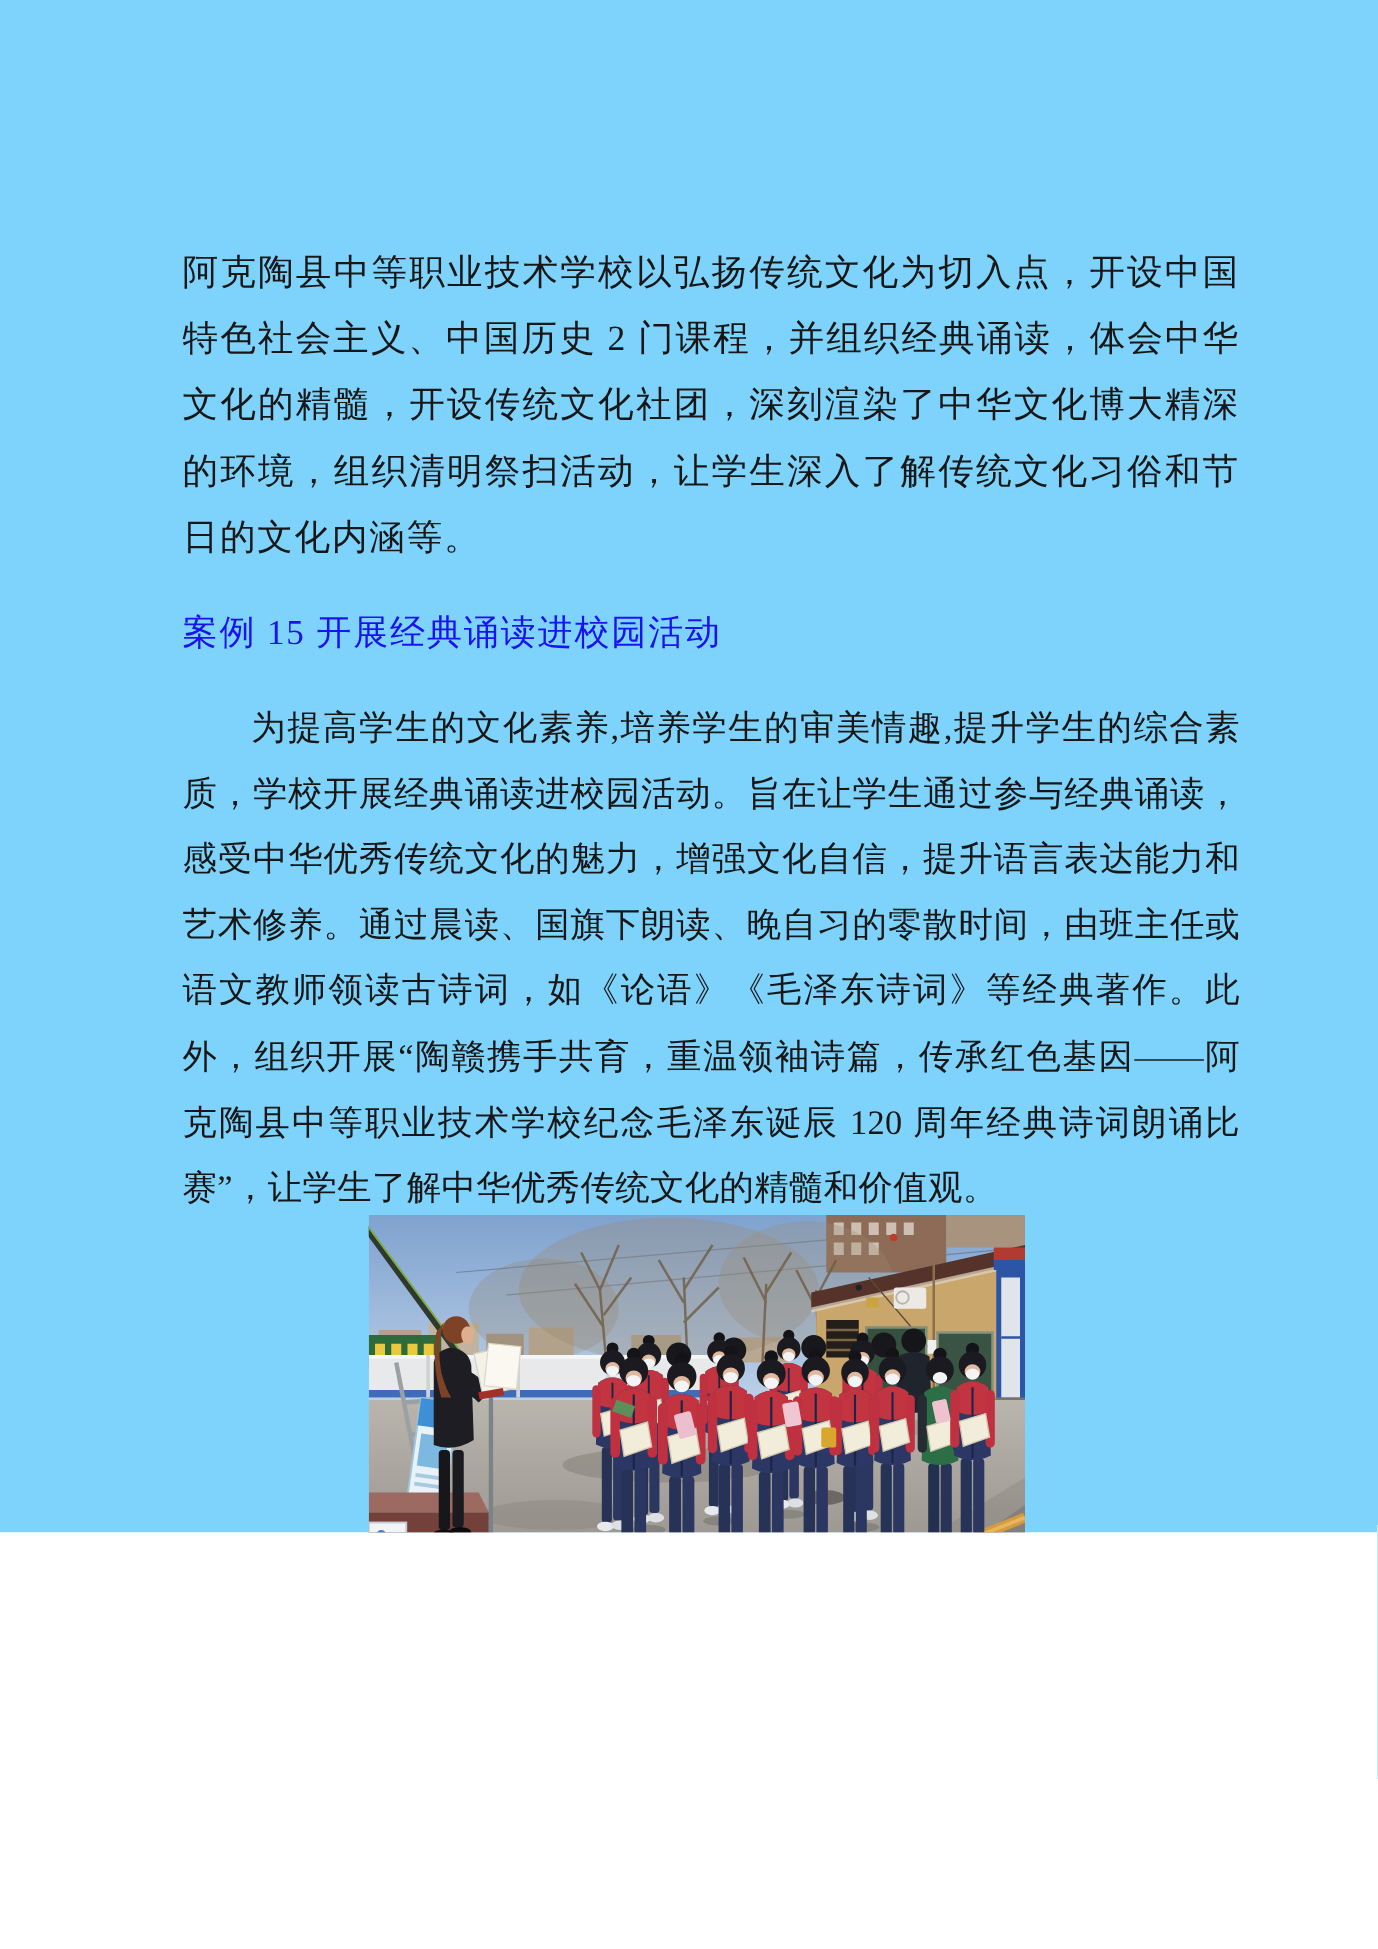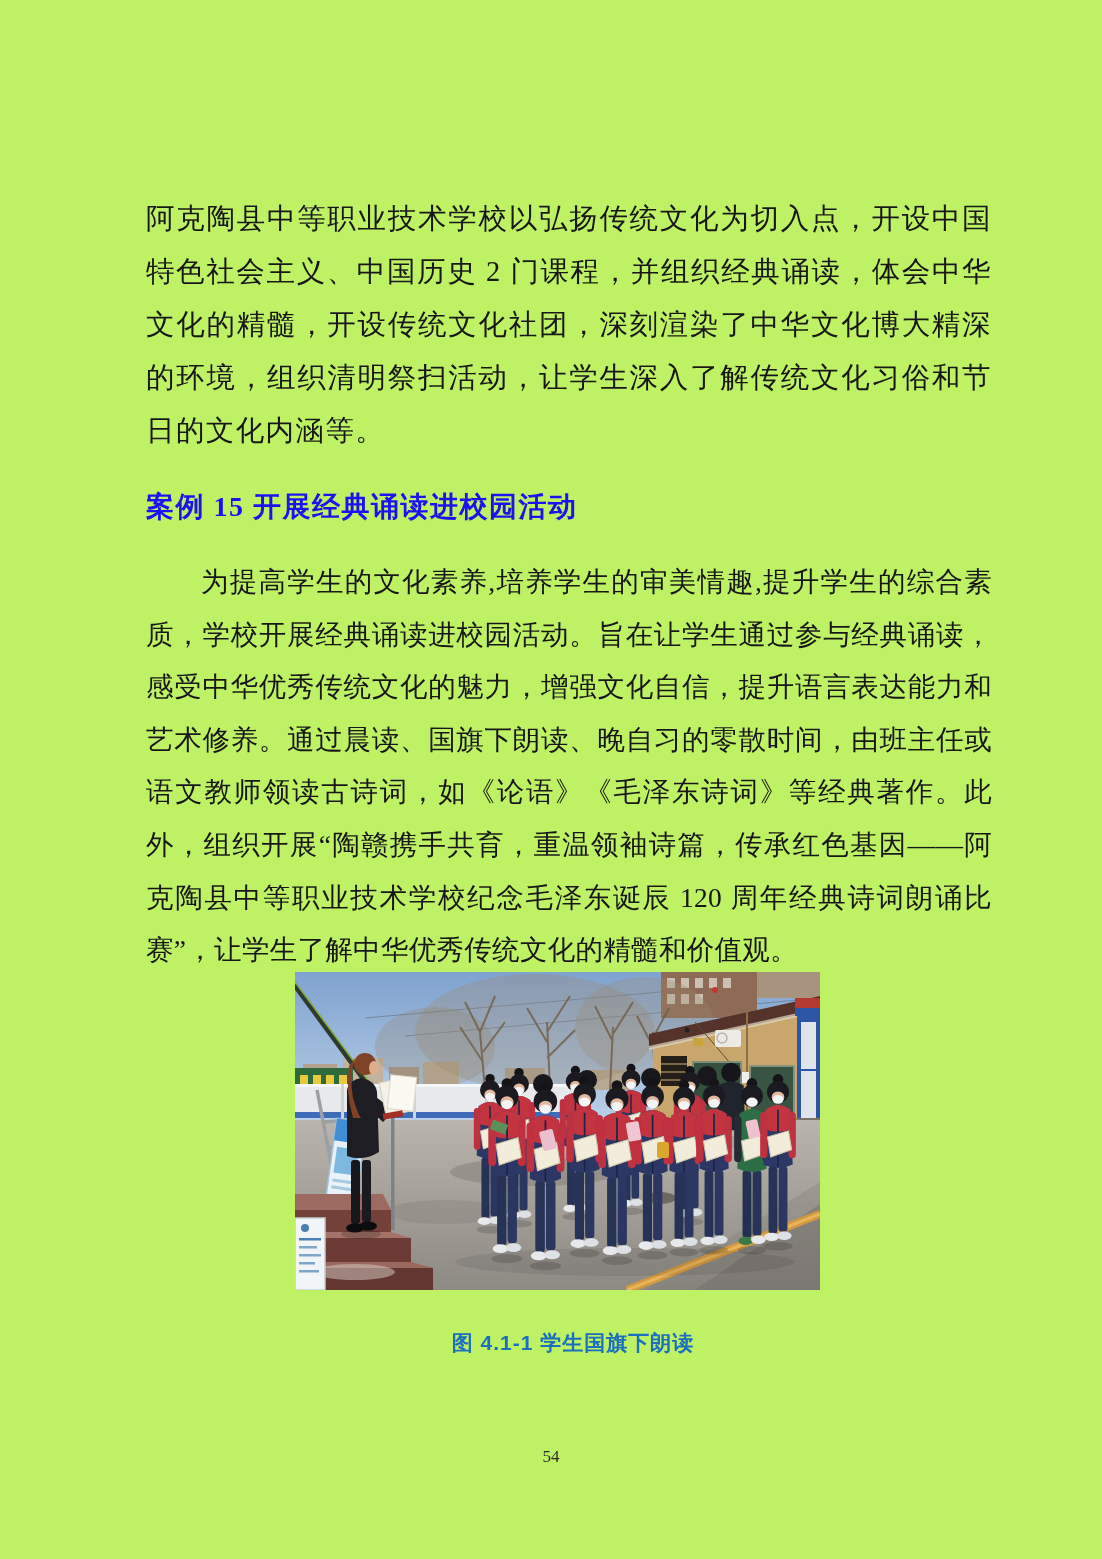--- a/index.html
+++ b/index.html
@@ -1,28 +1,28 @@
 <!DOCTYPE html>
 <html><head>
 <meta charset="utf-8">
 <style>
   html,body { margin:0; padding:0; background:#ffffff; }
   .page {
-    position:relative; width:1102px; height:1559px; background:#bef264;
+    position:relative; width:1102px; height:1226px; background:#7dd3fc;
     font-family:"Liberation Serif", serif; color:#161616; overflow:hidden;
   }
   .para {
     position:absolute; left:146px; width:846px; margin:0;
     text-align:justify; text-justify:inter-ideograph; color:#171717;
   }
   .p1 { top:192px; font-size:28.5px; line-height:53px; letter-spacing:1.4px; }
   .p2 { top:556px; font-size:27.5px; line-height:52.6px; letter-spacing:0.3px; text-indent:2em; }
   .case-heading {
     position:absolute; left:146px; top:489px; margin:0;
-    font-size:28px; line-height:36px; font-weight:bold; color:#1a12f0; letter-spacing:1.5px;
+    font-size:28px; line-height:36px; font-weight:normal; color:#1a12f0; letter-spacing:1.5px;
   }
   figure.photo { position:absolute; left:295px; top:972px; width:525px; height:318px; margin:0; }
   figure.photo svg { display:block; width:525px; height:318px; }
   .caption {
     position:absolute; left:0; top:1329px; width:1102px; text-align:center;
     font-family:"Liberation Sans", sans-serif; font-weight:bold; font-size:21px;
     color:#1c6fbd; letter-spacing:1px;padding-left:22px;
   }
   .page-number {
     position:absolute; left:0; top:1447px; width:1102px; text-align:center;

